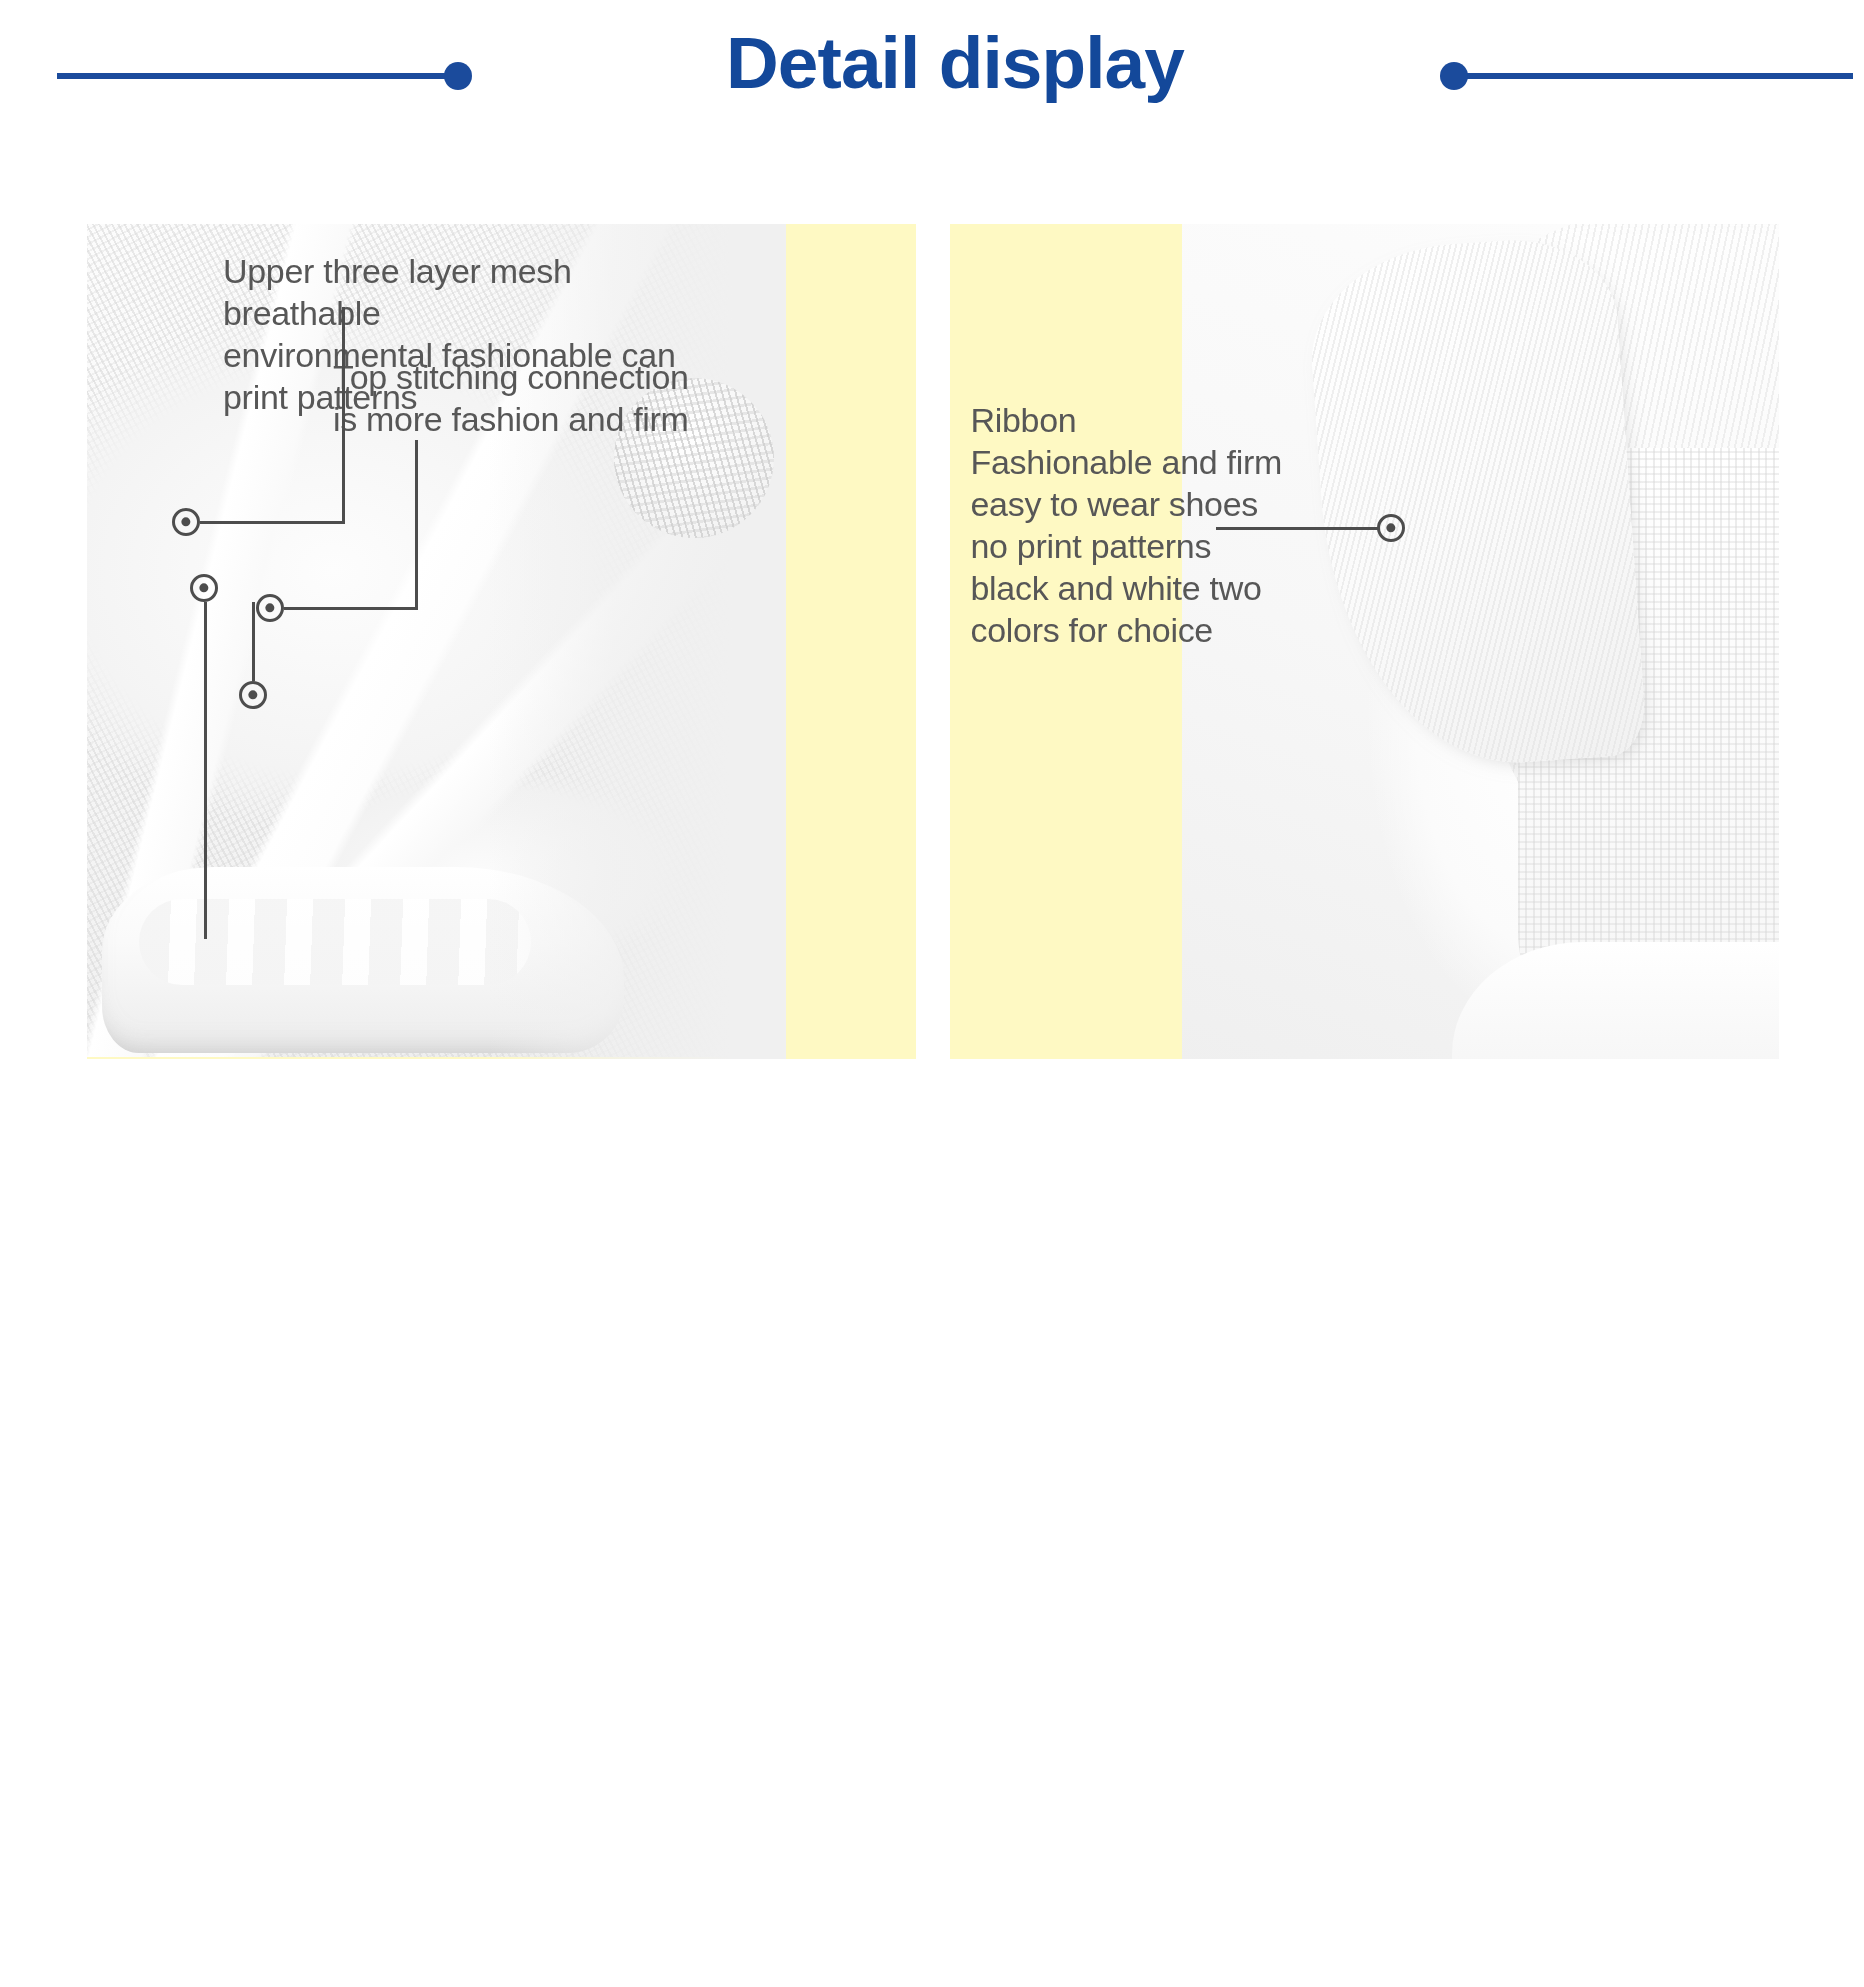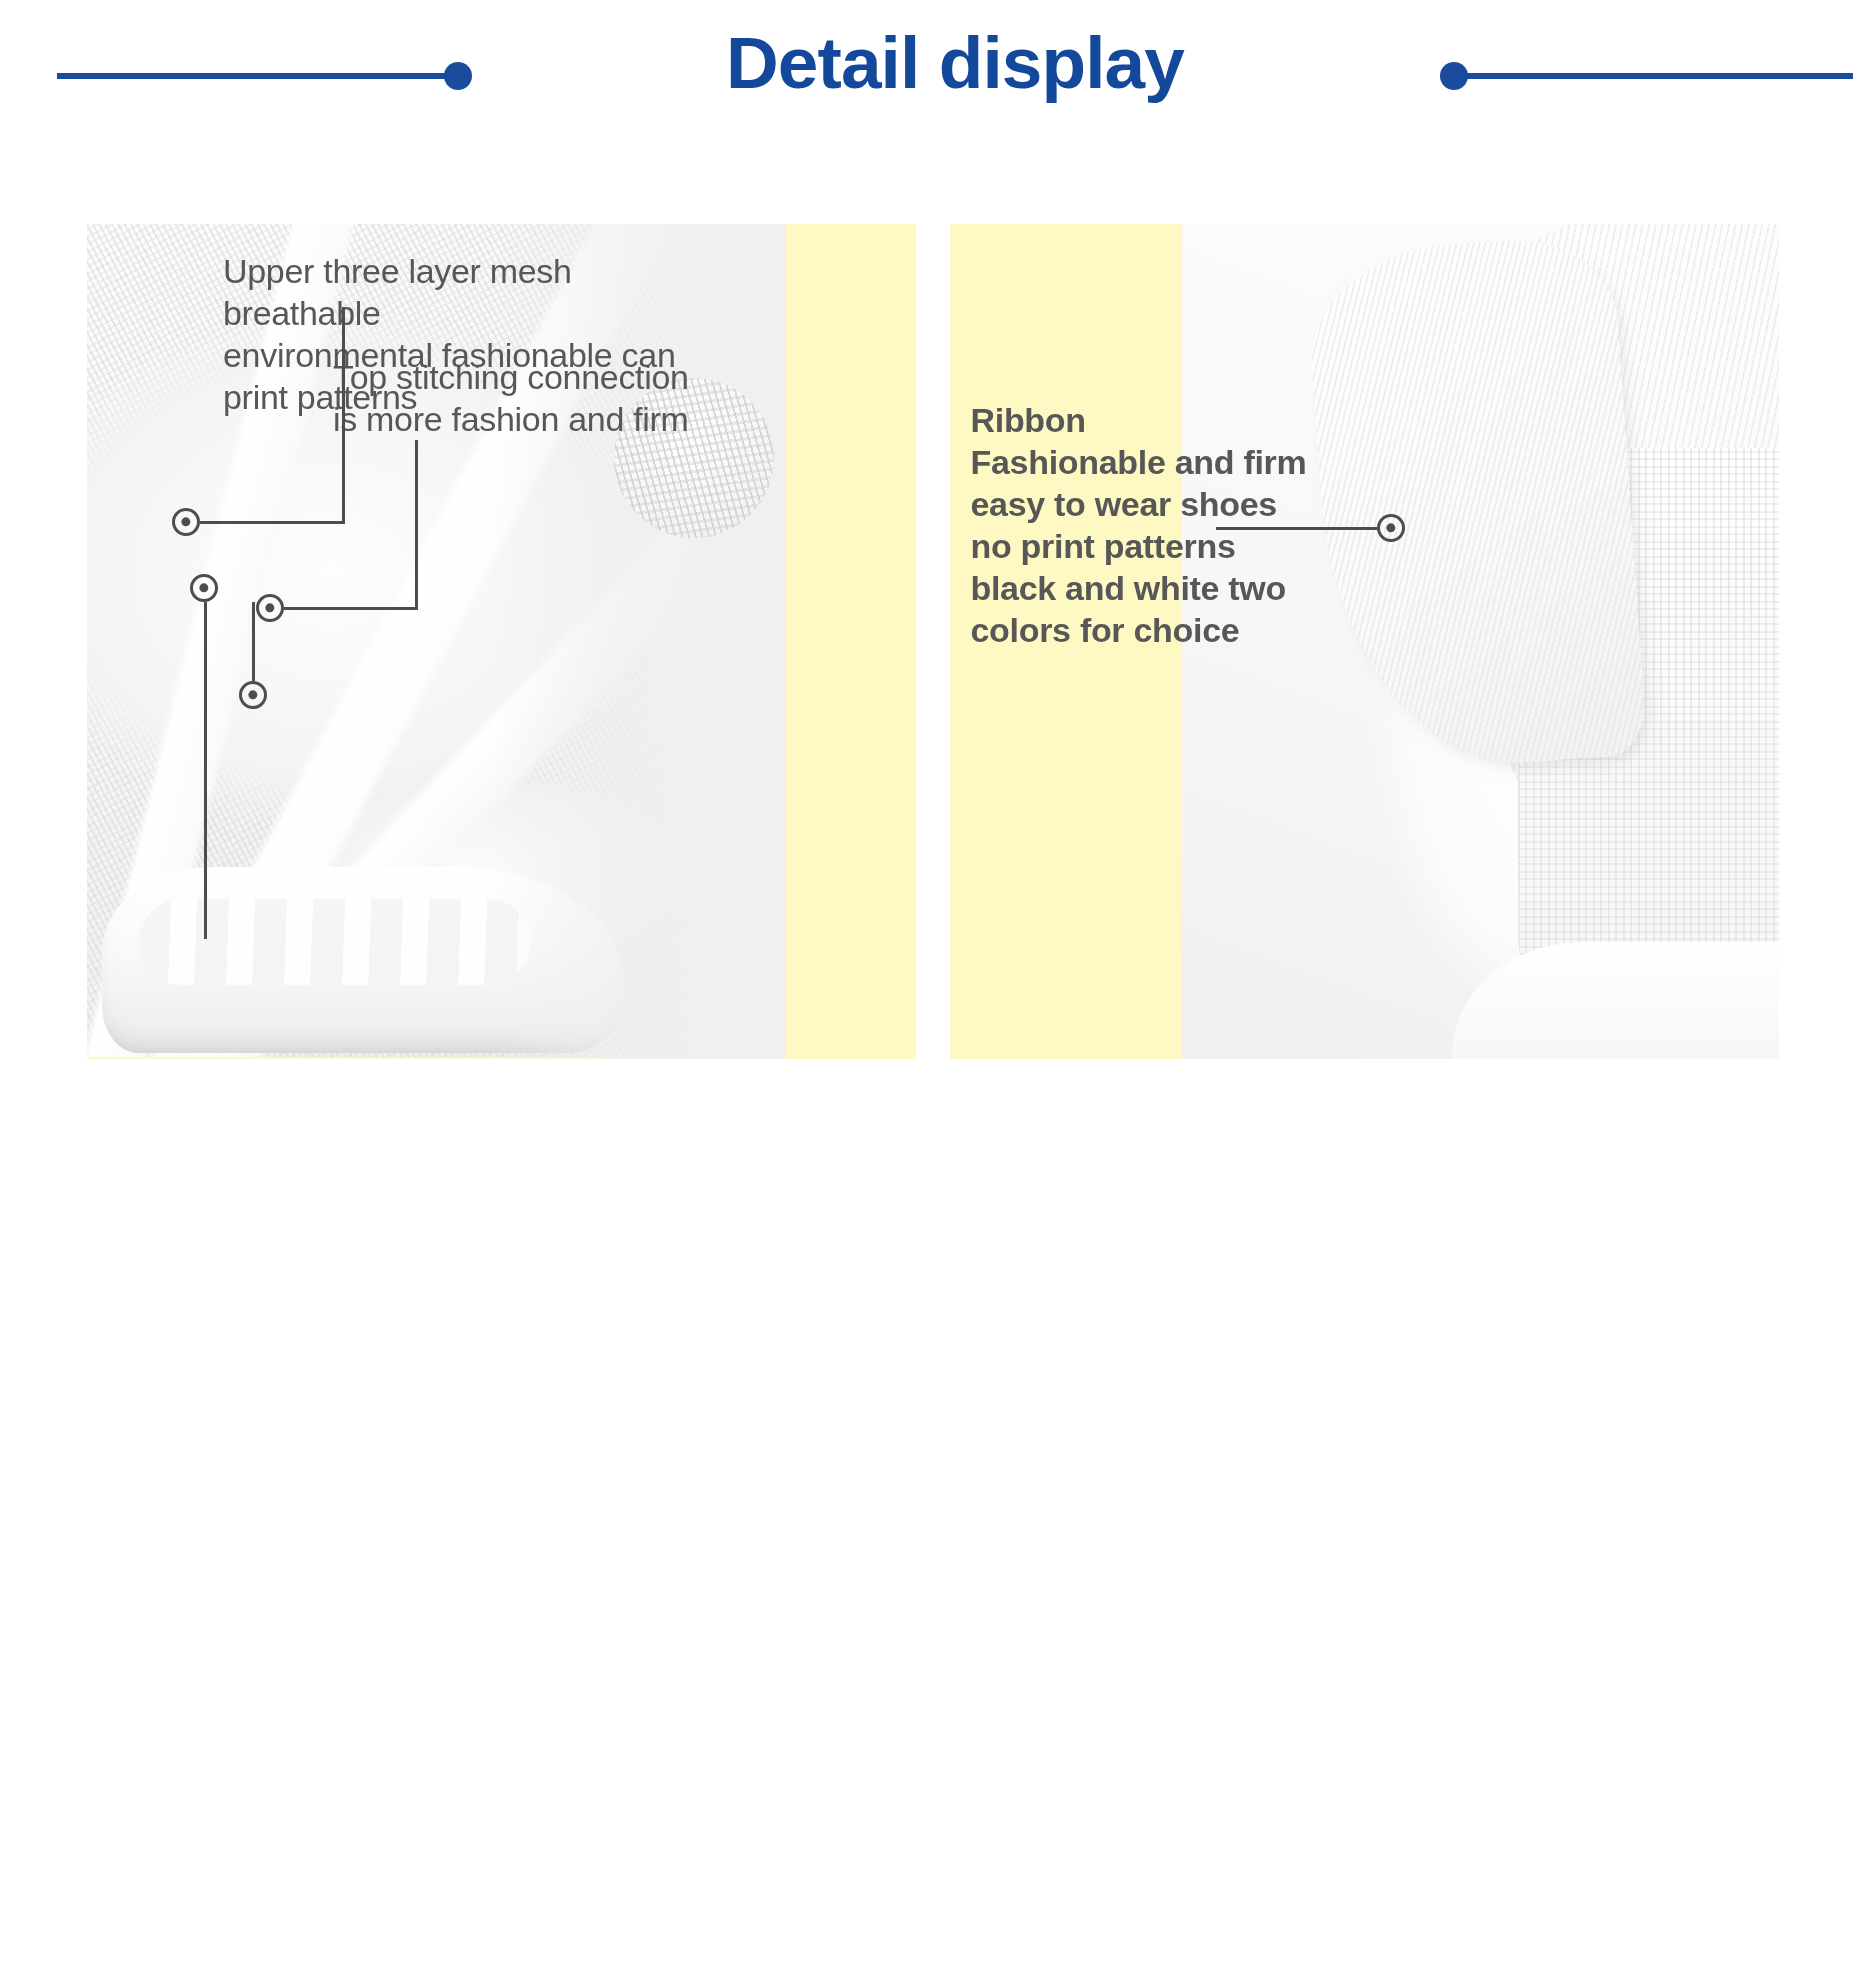--- a/index.html
+++ b/index.html
@@ -352,21 +352,21 @@
 
 
   <div class="panel">
     <div class="p3-photo">
       <div class="p3-collar"></div>
       <div class="p3-mesh"></div>
       <div class="p3-tongue"></div>
       <div class="p3-sole-bottom"></div>
     </div>
 
-    <div class="callout-text" style="left:20.5px; top:175px; width:392px;font-weight:bold;">Ribbon
+    <div class="callout-text" style="left:20.5px; top:175px; width:392px;">Ribbon
 Fashionable and firm
 easy to wear shoes
 no print patterns
 black and white two
 colors for choice</div>
 
     <div class="leader leader-h" style="left:266px; top:303px; width:163px;"></div>
     <div class="marker" style="left:427px; top:290px;"></div>
   </div>
 

